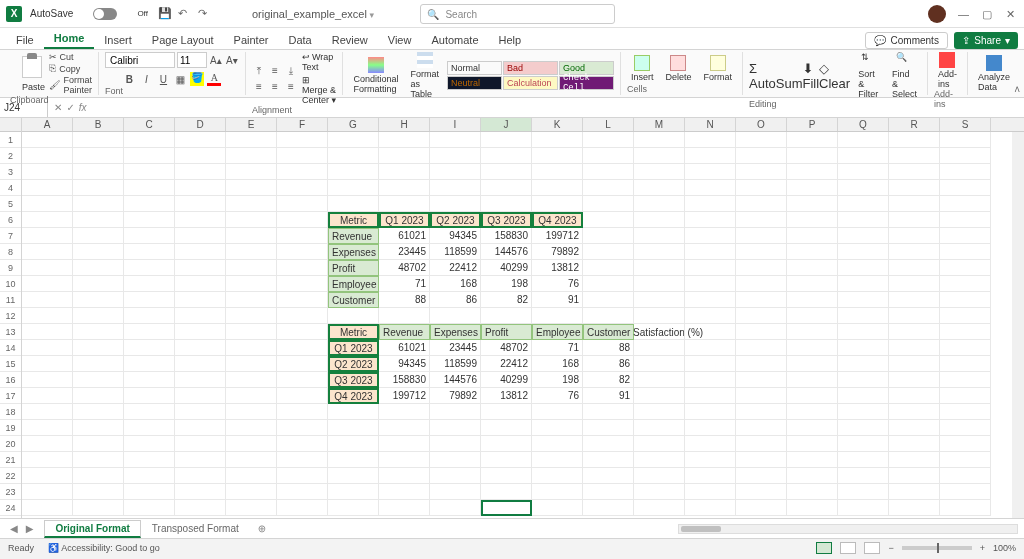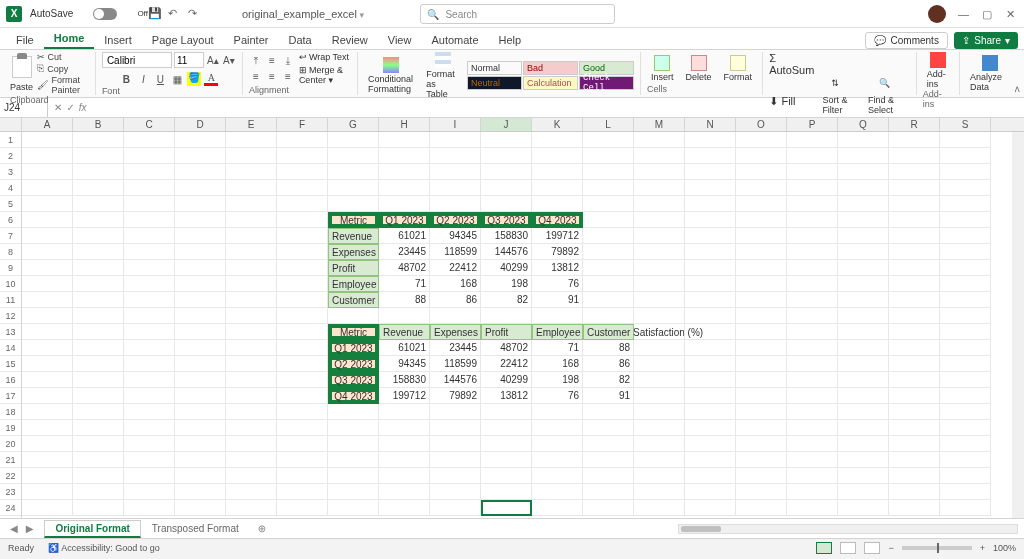--- a/index.html
+++ b/index.html
@@ -1,21 +1,21 @@
 <!DOCTYPE html>
 <html><head>
 <meta charset="utf-8">
 <style>
 * { box-sizing: border-box; margin: 0; padding: 0; font-family: "Segoe UI", Arial, sans-serif; }
 body { background: #f3f3f3; width: 1024px; height: 559px; overflow: hidden; font-size: 11px; color: #333; }
 
 
 .titlebar { height: 28px; background: #fff; display: flex; align-items: center; padding: 0 6px; border-bottom: 1px solid #e0e0e0; }
 .titlebar .app-icon { width: 16px; height: 16px; background: #107c41; border-radius: 2px; margin-right: 8px; display:flex;align-items:center;justify-content:center;color:#fff;font-weight:bold;font-size:10px;}
-.titlebar .autosave { font-size: 10px; display:flex; align-items:center; gap:20px; text-align:right;}
+.titlebar .autosave { font-size: 10px; display:flex; align-items:center; gap:20px; margin-right:10px;text-align:right;}
 .titlebar .autosave .toggle{width:24px;height:12px;border-radius:6px;background:#888;position:relative;}
 .titlebar .autosave .toggle::after{content:"";width:10px;height:10px;border-radius:50%;background:#fff;position:absolute;top:1px;left:1px;}
 .titlebar .qat{display:flex;gap:6px;align-items:center;}
 .titlebar .qat .qicon{width:14px;height:14px;color:#666;}
 .titlebar .docname{margin-left:40px;font-size:11px;color:#555;}
 .titlebar .docname::after{content:" ▾";font-size:9px;color:#999;}
 .titlebar .search{margin-left:auto;margin-right:auto;width:195px;height:20px;border:1px solid #ccc;border-radius:3px;display:flex;align-items:center;padding:0 6px;color:#888;font-size:10px;gap:6px;background:#fff;position:absolute;left:420px;top:4px;}
 .titlebar .right{margin-left:auto;display:flex;align-items:center;gap:12px;}
 .titlebar .avatar{width:18px;height:18px;border-radius:50%;background:#603020;}
 .titlebar .winbtn{width:12px;height:12px;color:#666;}
@@ -26,39 +26,39 @@
 .ribbon-tabs .tab.active{border-bottom:2px solid #107c41;color:#107c41;font-weight:600;}
 .ribbon-tabs .right{margin-left:auto;display:flex;gap:6px;}
 .ribbon-tabs .comments{border:1px solid #ccc;padding:2px 8px;font-size:10px;border-radius:3px;display:flex;align-items:center;gap:4px;}
 .ribbon-tabs .share{background:#107c41;color:#fff;padding:2px 8px;font-size:10px;border-radius:3px;display:flex;align-items:center;gap:4px;}
 
 
 .ribbon{height:48px;background:#fafafa;border-bottom:1px solid #d4d4d4;display:flex;padding:2px 4px;position:relative;}
 .rgroup{border-right:1px solid #e0e0e0;padding:0 6px;display:flex;flex-direction:column;justify-content:space-between;height:100%;}
 .rgroup .label{font-size:9px;color:#666;padding-bottom:1px;}
 .rgroup .body{display:flex;align-items:center;gap:4px;flex:1;}
-.paste{display:flex;flex-direction:column;align-items:center;justify-content:center;font-size:9px;gap:4px;}
+.paste{display:flex;flex-direction:column;justify-content:center;font-size:9px;gap:4px;margin-left:12px;}
 .paste .picon{width:20px;height:22px;background:#fff;border:1px solid #ccc;position:relative;}
 .paste .picon::before{content:"";position:absolute;top:-4px;left:4px;width:10px;height:6px;background:#888;border-radius:2px 2px 0 0;}
 .clip-btns{display:flex;flex-direction:column;font-size:9px;gap:1px;color:#444;}
 .clip-btns div{display:flex;align-items:center;gap:3px;}
 .font-row{display:flex;gap:2px;align-items:center;}
 .font-name{width:70px;height:16px;border:1px solid #ccc;font-size:10px;padding:0 4px;background:#fff;}
 .font-size{width:30px;height:16px;border:1px solid #ccc;font-size:10px;padding:0 2px;background:#fff;}
 .chip{width:14px;height:14px;display:flex;align-items:center;justify-content:center;font-size:10px;color:#555;}
 .fmt-btns{display:flex;gap:3px;}
 .fmt-btns .chip{font-family:"Times New Roman",serif;}
 .col{display:flex;flex-direction:column;gap:2px;}
 .align-grid{display:grid;grid-template-columns:repeat(3,14px);gap:2px;}
 .numfmt{width:75px;height:16px;border:1px solid #ccc;font-size:10px;padding:0 4px;background:#fff;}
 .styles-grid{display:grid;grid-template-columns:repeat(3,55px);gap:1px;}
 .style-cell{height:14px;font-size:9px;padding:0 3px;display:flex;align-items:center;border:1px solid #ccc;}
 .big-btn{display:flex;flex-direction:column;align-items:center;font-size:9px;gap:1px;padding:0 4px;}
 .big-btn .bicon{width:16px;height:16px;}
-.editing-col{display:flex;flex-direction:column;font-size:11px;gap:19px;}
+.editing-col{display:flex;flex-direction:row;font-size:13px;gap:0;}
 .collapse{position:absolute;right:4px;bottom:2px;font-size:10px;color:#666;}
 
 
 .fbar{height:20px;background:#fff;border-bottom:1px solid #d4d4d4;display:flex;align-items:center;}
 .namebox{width:48px;height:18px;border-right:1px solid #ccc;font-size:10px;padding:0 4px;display:flex;align-items:center;}
 .fx-btns{display:flex;gap:4px;padding:0 6px;color:#888;font-size:10px;}
 .fx-input{flex:1;height:18px;font-size:10px;padding:0 4px;border:none;}
 
 
 .grid-wrap{position:relative;height:400px;background:#fff;overflow:hidden;display:flex;}
@@ -66,21 +66,21 @@
 .rowhdrs .rh{height:16px;font-size:9px;color:#666;text-align:center;border-bottom:1px solid #e8e8e8;line-height:16px;}
 .rowhdrs .corner{height:14px;background:#f0f0f0;border-bottom:1px solid #ccc;}
 .gridbody{flex:1;position:relative;}
 .colhdrs{height:14px;display:flex;background:#f0f0f0;border-bottom:1px solid #ccc;}
 .colhdrs .ch{width:51px;font-size:10px;color:#555;text-align:center;border-right:1px solid #d4d4d4;line-height:14px;}
 .colhdrs .ch.sel{background:#d4e8d4;}
 .cells{position:relative;}
 .row{display:flex;height:16px;}
 .cell{width:51px;height:16px;border-right:1px solid #e8e8e8;border-bottom:1px solid #e8e8e8;font-size:10px;padding:0 3px;display:flex;align-items:center;overflow:visible;white-space:nowrap;}
 .cell.r{justify-content:flex-end;}
-.cell.hdr-orange{background:#fce5cd;border:4px solid #15803d;font-weight:500;justify-content:center;}
+.cell.hdr-orange{background:#fce5cd;border:2px solid #15803d;font-weight:500;justify-content:center;}
 .cell.hdr-green{background:#d9ead3;border:1px solid #93c47d;}
 .cell.selected{border:2px solid #107c41 !important;z-index:10;}
 .vscroll{position:absolute;right:0;top:14px;bottom:0;width:12px;background:#f0f0f0;}
 
 
 .sheettabs{height:20px;background:#fff;border-top:1px solid #d4d4d4;display:flex;align-items:center;padding:0 6px;font-size:10px;}
 .sheettabs .nav{color:#888;padding:0 4px;}
 .sheettabs .stab{padding:2px 10px;border:1px solid transparent;color:#666;}
 .sheettabs .stab.active{background:#fff;border:1px solid #ccc;border-bottom:2px solid #107c41;color:#107c41;font-weight:600;margin-left:7px;}
 .sheettabs .add{padding:0 8px;color:#888;}

